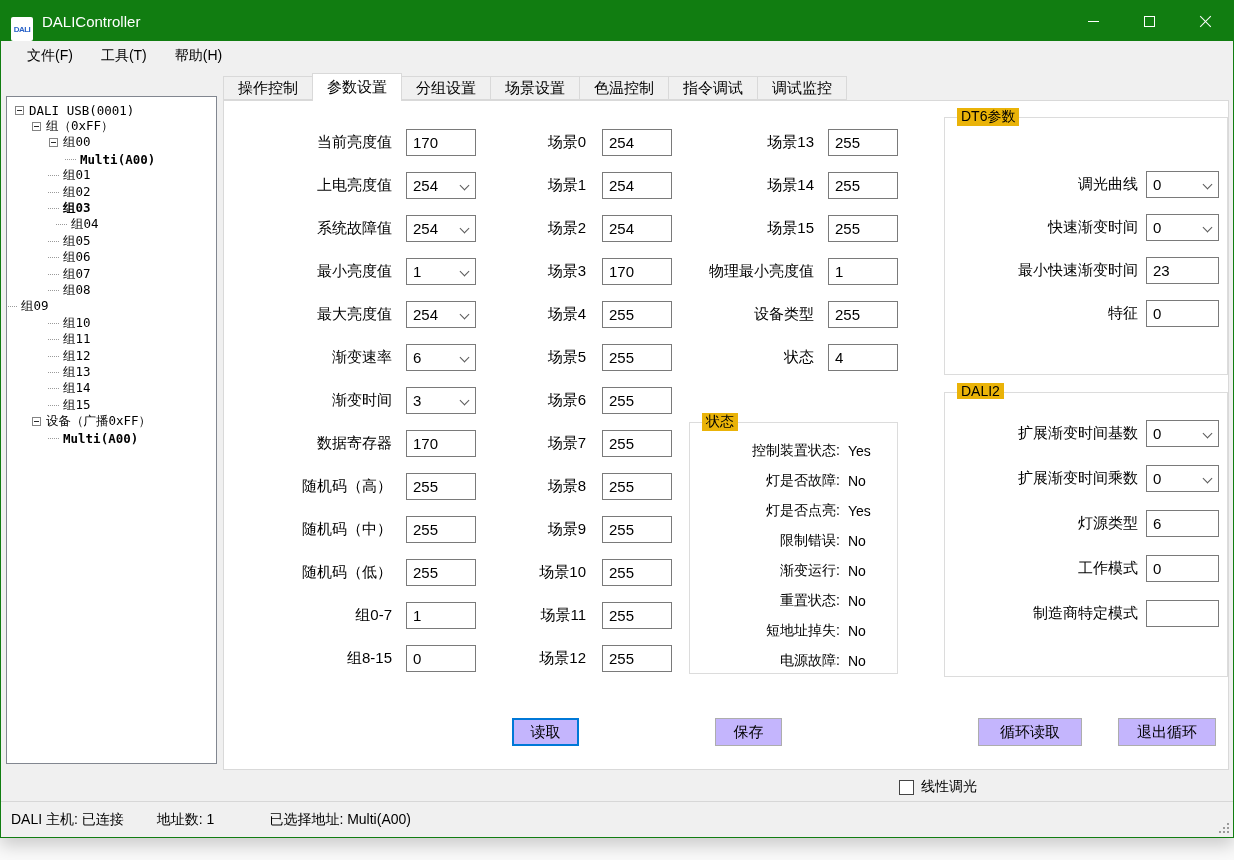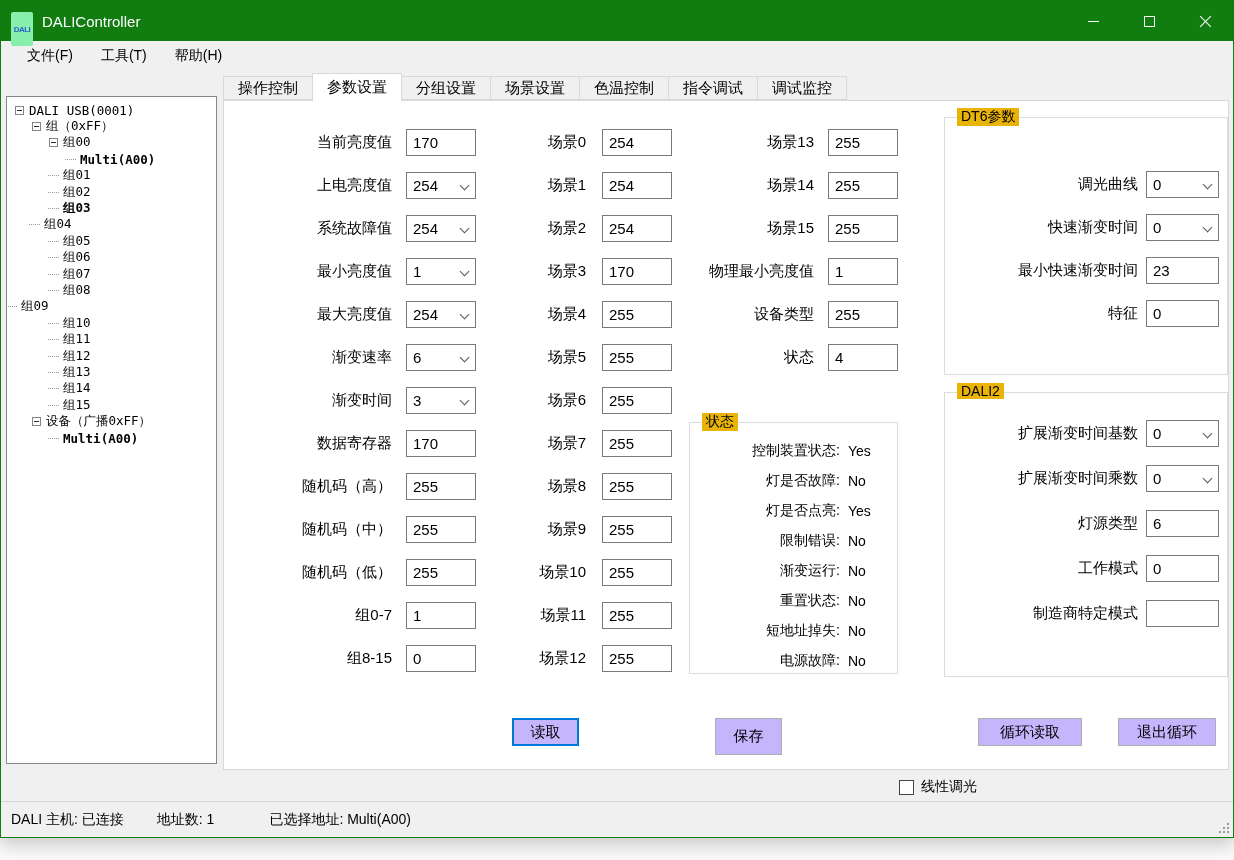--- a/index.html
+++ b/index.html
@@ -3,21 +3,21 @@
 <meta charset="utf-8">
 <style>
   * { box-sizing: border-box; margin: 0; padding: 0; }
   html,body { width:1234px; height:860px; overflow:hidden; background:#fafafa;
     font-family:"Liberation Sans", sans-serif; color:#000; }
   .window { position:absolute; left:0; top:0; width:1234px; height:838px;
     background:#f0f0f0; border:1px solid #117d11; box-shadow:0 8px 16px rgba(0,0,0,.18); }
 
   
   .titlebar { height:40px; background:#117d11; display:flex; align-items:center; }
-  .app-icon { width:22px; height:34px; background:#86efac; border-radius:2px;
+  .app-icon { width:22px; height:24px; background:#ffffff; border-radius:2px;
     margin:16px 9px 0 10px; display:flex; align-items:center; justify-content:center; }
   .app-icon span { font-size:8px; font-weight:bold; color:#2a63c8; letter-spacing:-0.5px; }
   .win-title { color:#fff; font-size:15px; }
   .win-controls { margin-left:auto; display:flex; height:100%; }
   .win-btn { width:56px; height:100%; display:flex; align-items:center; justify-content:center; }
   .ico-min { width:11px; border-top:1px solid #fff; }
   .ico-max { width:11px; height:11px; border:1px solid #fff; }
   .ico-close { position:relative; width:13px; height:13px; }
   .ico-close::before,.ico-close::after { content:''; position:absolute; left:-1px; top:6px;
     width:15px; height:1px; background:#fff; }
@@ -160,21 +160,21 @@
     <span class="tree-label">组01</span>
   </div>
       <div class="tree-row leaf" style="padding-left: 42px;">
     <span class="expander"></span>
     <span class="tree-label">组02</span>
   </div>
       <div class="tree-row leaf" style="padding-left: 42px; font-weight: bold;">
     <span class="expander"></span>
     <span class="tree-label">组03</span>
   </div>
-      <div class="tree-row leaf" style="padding-left: 23px;">
+      <div class="tree-row leaf" style="padding-left: 50px;">
     <span class="expander"></span>
     <span class="tree-label">组04</span>
   </div>
       <div class="tree-row leaf" style="padding-left: 42px;">
     <span class="expander"></span>
     <span class="tree-label">组05</span>
   </div>
       <div class="tree-row leaf" style="padding-left: 42px;">
     <span class="expander"></span>
     <span class="tree-label">组06</span>
@@ -591,21 +591,21 @@
     <label class="field-label">制造商特定模式</label>
     <div class="field-control">
       <span class="field-value"></span>
 
     </div>
   </div>
         </div>
     </div>
 
     <div class="btn focused" style="left:288px; top:617px; width:67px; height:28px;">读取</div>
-    <div class="btn" style="left:491px; top:617px; width:67px; height:37px;">保存</div>
+    <div class="btn" style="left:491px; top:617px; width:67px; height:28px;">保存</div>
     <div class="btn" style="left:754px; top:617px; width:104px; height:28px;">循环读取</div>
     <div class="btn" style="left:894px; top:617px; width:98px; height:28px;">退出循环</div>
   </div>
 
   <div class="checkbox-row">
     <span class="checkbox-box"></span>
     <span class="checkbox-label">线性调光</span>
   </div>
 
   <div class="statusbar">

